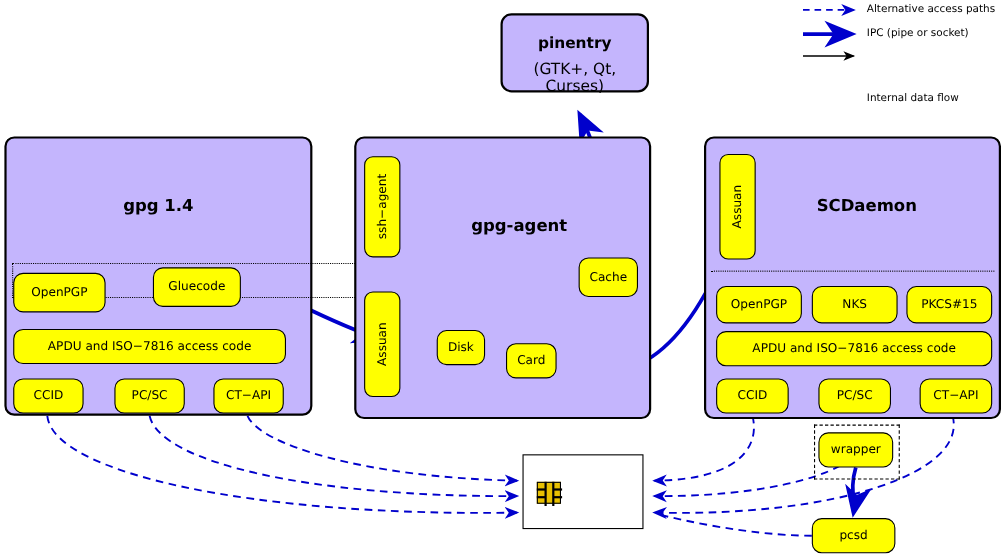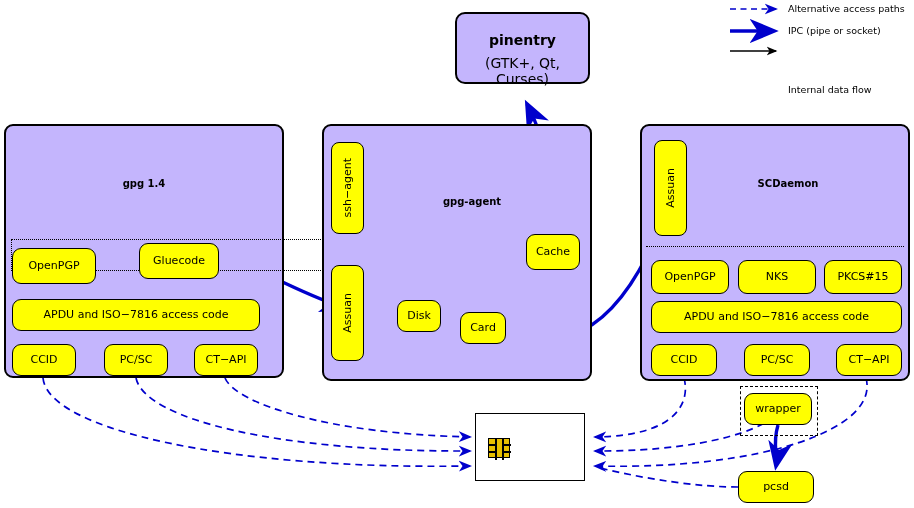--- a/index.html
+++ b/index.html
@@ -3,21 +3,21 @@
 <meta charset="utf-8">
 <style>
   html,body{margin:0;padding:0;background:#ffffff;}
   body{width:914px;height:508px;overflow:hidden;
        font-family:"DejaVu Sans","Liberation Sans",sans-serif;}
   #canvas{position:relative;width:732px;height:508px;background:#fff;}
 
   svg#wires{position:absolute;left:0;top:0;width:914px;height:508px;pointer-events:none;}
 
   .grp{position:absolute;background:#c4b5fd;border:2px solid #000;border-radius:9px;box-sizing:border-box;}
-  .grp-title{position:absolute;left:0;right:0;text-align:center;font-weight:bold;font-size:10px;color:#000;}
+  .grp-title{position:absolute;left:0;right:0;text-align:center;font-weight:bold;font-size:15px;color:#000;}
 
   .node{position:absolute;background:#ffff00;border:1.6px solid #000;border-radius:9px;
         box-sizing:border-box;display:flex;align-items:center;justify-content:center;
         font-size:11px;color:#000;text-align:center;line-height:1.25;}
   .node.thin{border-radius:8px;}
   .vert{writing-mode:vertical-rl;transform:rotate(180deg);}
 
   .dotbox{position:absolute;border:1.5px dotted #000;box-sizing:border-box;background:transparent;}
   .dashbox{position:absolute;border:1.6px dashed #000;box-sizing:border-box;background:transparent;}
   .dothline{position:absolute;border-top:1.5px dotted #000;}

